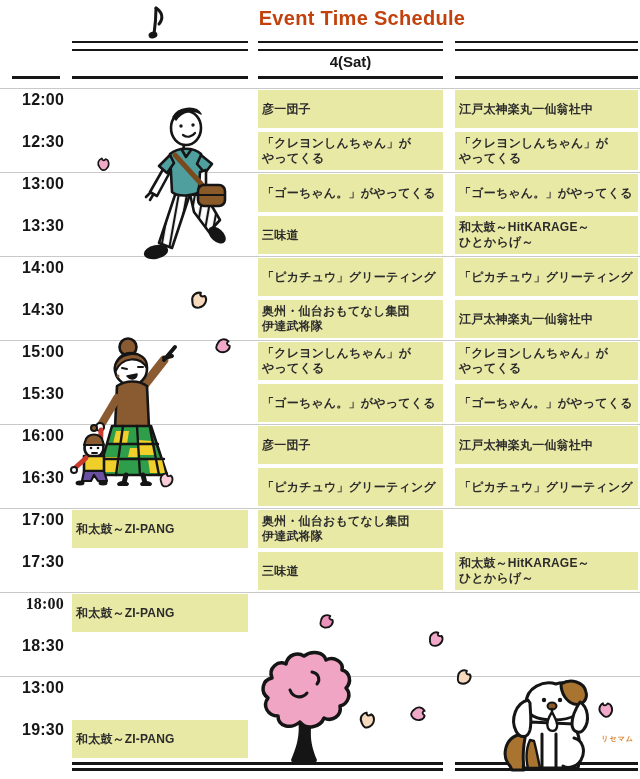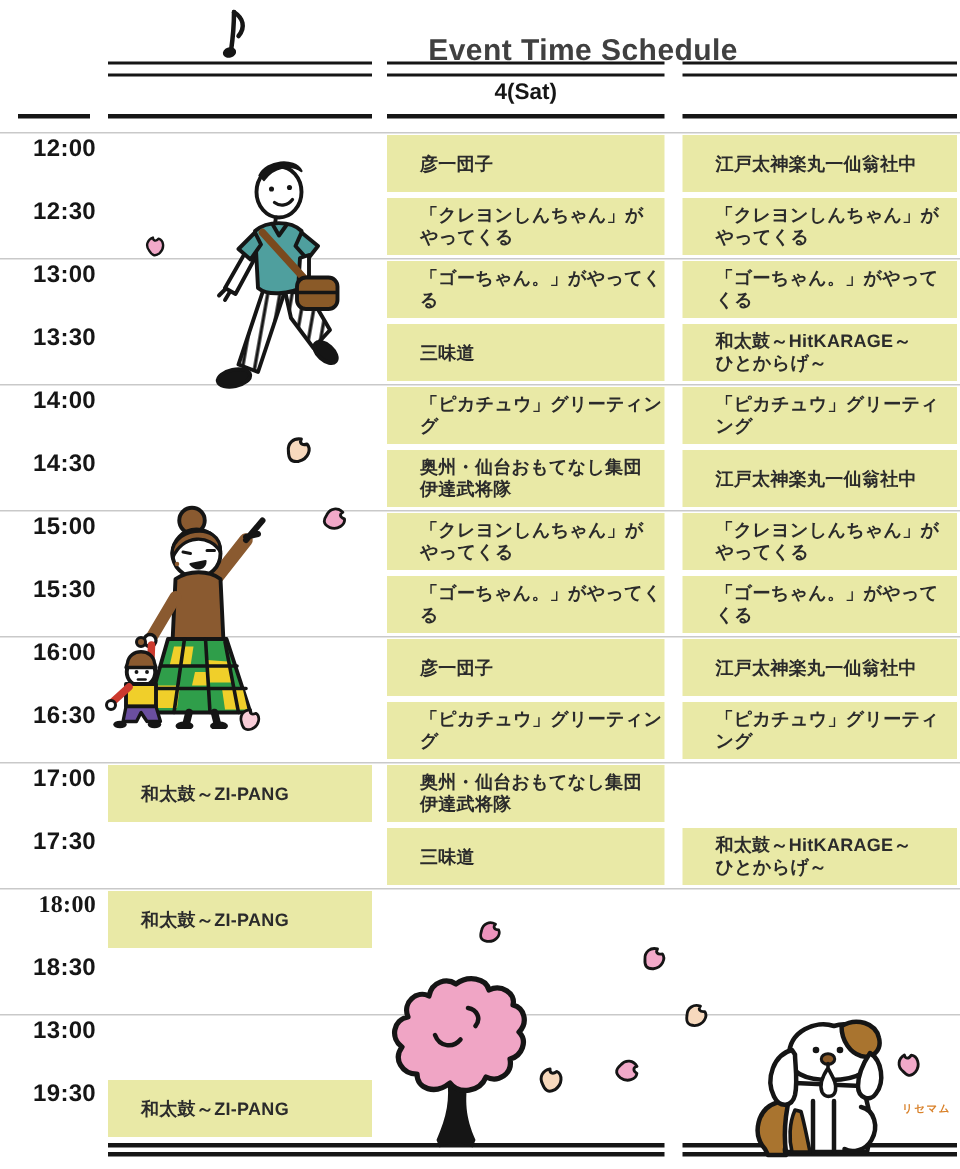--- a/index.html
+++ b/index.html
@@ -3,33 +3,33 @@
 <meta charset="utf-8">
 <style>
   html,body{margin:0;padding:0;background:#fff;}
   .canvas{
     position:relative;width:640px;height:779px;background:#fff;overflow:hidden;
     font-family:"Liberation Sans","DejaVu Sans",sans-serif;color:#1a1a1a;
   }
   .abs{position:absolute;}
   
   .title{
-    left:232px;top:23px;width:260px;text-align:right;
-    font-size:20px;font-weight:bold;letter-spacing:.3px;color:#404040;
+    left:232px;top:7px;width:260px;text-align:center;
+    font-size:20px;font-weight:bold;letter-spacing:.3px;color:#c2410c;
   }
   .note-icon{left:144px;top:1px;width:24px;height:42px;}
   .dbl-line{height:6px;border-top:2px solid #161616;border-bottom:2px solid #161616;top:41px;}
   .col-label{top:53px;font-size:15px;font-weight:bold;text-align:center;color:#161616;}
   .thick-line{height:3px;background:#161616;top:76px;}
   
   .hour-line{left:0;width:640px;height:1px;background:#c9c9c9;}
   .time-label{left:12px;width:52px;font-size:16px;font-weight:bold;color:#161616;letter-spacing:.2px;text-align:right;}
   .event-cell{
     background:#e9e9a6;display:flex;align-items:center;
-    padding-left:22px;box-sizing:border-box;
+    padding-left:4px;box-sizing:border-box;
     font-size:12px;font-weight:bold;color:#2b2b2b;line-height:1.25;
     white-space:pre-line;letter-spacing:.2px;
   }
   
   .foot-line{height:2.5px;background:#161616;}
   .watermark{left:519px;top:735px;width:121px;z-index:30;}
   .wm-ruby{
     position:absolute;right:6px;top:-1px;font-size:7px;letter-spacing:1px;
     color:#d9822b;font-weight:bold;
   }

